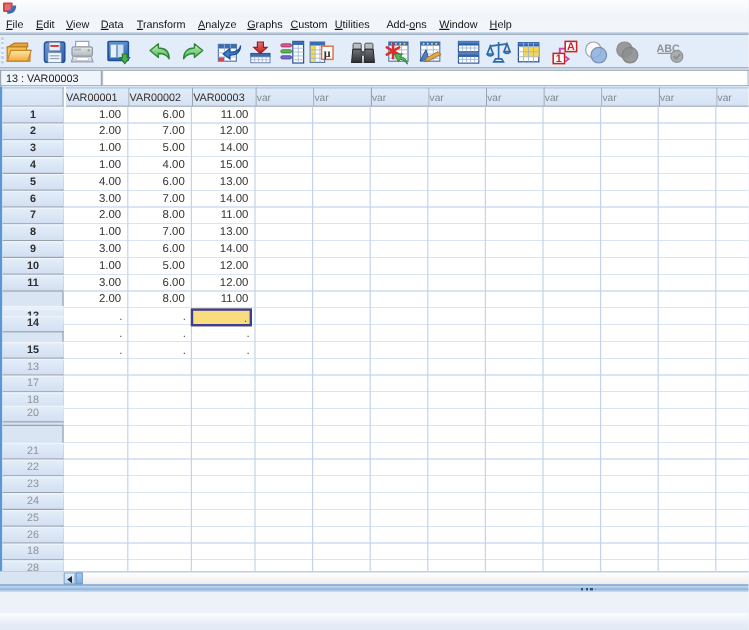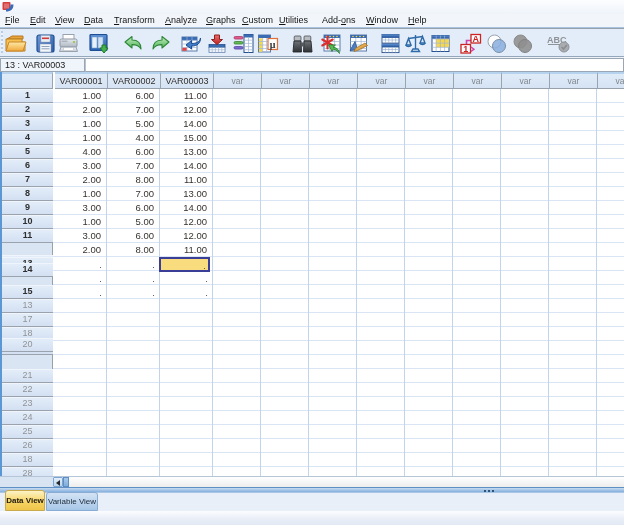--- a/index.html
+++ b/index.html
@@ -15,21 +15,21 @@
 #menuline{left:0;top:27px;width:624px;height:1px;background:#a9c3e2;}
 
 #tbar{left:0;top:28px;width:624px;height:29px;background:#e3edf9;border-top:1px solid #96a1ac;border-bottom:1px solid #95a7ba;}
 #tbarL{left:0;top:29px;width:575px;height:27px;background:linear-gradient(#f0f6fd 0%,#e0edfa 45%,#cde0f3 100%);border-right:1px solid #c6d6e8;}
 #tbar svg{position:absolute;top:3px;}
 #tbgrip{left:1px;top:31px;width:2px;height:22px;background:repeating-linear-gradient(#b9cde4 0 2px,#eef4fb 2px 4px);}
 #crefL{left:0;top:58px;width:85px;height:14px;background:#f0f5fb;border:1px solid #9aa6b4;font-size:9px;color:#1b1b1b;line-height:12px;padding-left:4px;}
 #crefR{left:85px;top:58px;width:539px;height:14px;background:#fff;border:1px solid #9aa6b4;border-left:1px solid #b9c2cd;}
 
 #grid{left:0;top:72px;width:624px;height:404px;overflow:hidden;background:#fff;border-left:2px solid #5b97d5;}
-.ch{position:absolute;top:0px;height:17px;background:linear-gradient(#e0ebf8,#d5e3f4);border-top:2px solid #b5d2ee;border-right:1px solid #9ba4ad;border-bottom:1px solid #97a1ab;font-size:9px;color:#332e2a;text-align:center;line-height:14px;}
+.ch{position:absolute;top:0px;height:17px;background:linear-gradient(#e0ebf8,#d5e3f4);border-top:2px solid #b5d2ee;border-right:1px solid #9ba4ad;border-bottom:1px solid #97a1ab;font-size:9px;color:#332e2a;line-height:14px;}
 .chv{font-size:8.5px;color:#82878e;}
 .corner{position:absolute;left:0;top:0;width:51px;height:17px;background:linear-gradient(#e0ebf8,#d5e3f4);border-top:2px solid #b5d2ee;border-right:1px solid #9ba4ad;border-bottom:1px solid #97a1ab;}
 #rhcol{position:absolute;left:0;top:17px;width:51px;height:387px;background:#d9e5f3;border-right:1px solid #99a1ab;}
 .rh{position:absolute;left:0;width:51px;height:14px;background:linear-gradient(#e4eefa,#d3e0f2);border-bottom:1px solid #9aa2ad;box-shadow:inset 0 1px 0 #f0f5fc;font-size:9px;text-align:center;line-height:13px;}
 .rhb{font-weight:bold;color:#2e2e2e;}
 .rhg{color:#8f9396;}
 #data{position:absolute;left:51px;top:17px;width:573px;height:387px;background:
  repeating-linear-gradient(to bottom,transparent 0px,transparent 13px,#d9e5f4 13px,#d9e5f4 14px);}
 .vl{position:absolute;top:0;width:1px;height:387px;background:#c2d4ea;}
 .val{position:absolute;height:14px;font-size:9.5px;color:#37322e;text-align:right;line-height:13px;}
@@ -388,17 +388,13 @@
         </div>
       </div>
 </div>
 <div class="abs" id="sbrow"></div>
 <div class="abs" id="sbleft"></div>
 <div class="abs" id="sbbtn"></div>
 <div class="abs" id="sbthumb"></div>
 <div class="abs" id="split">
       <div class="dots"></div>
     </div>
-<div class="abs" id="tabbar">
- <div class="tab" id="tab1">Data View</div>
- <div class="tab" id="tab2">Variable View</div>
-</div>
 <div class="abs" id="status"></div>
 </div>
 </body></html>

